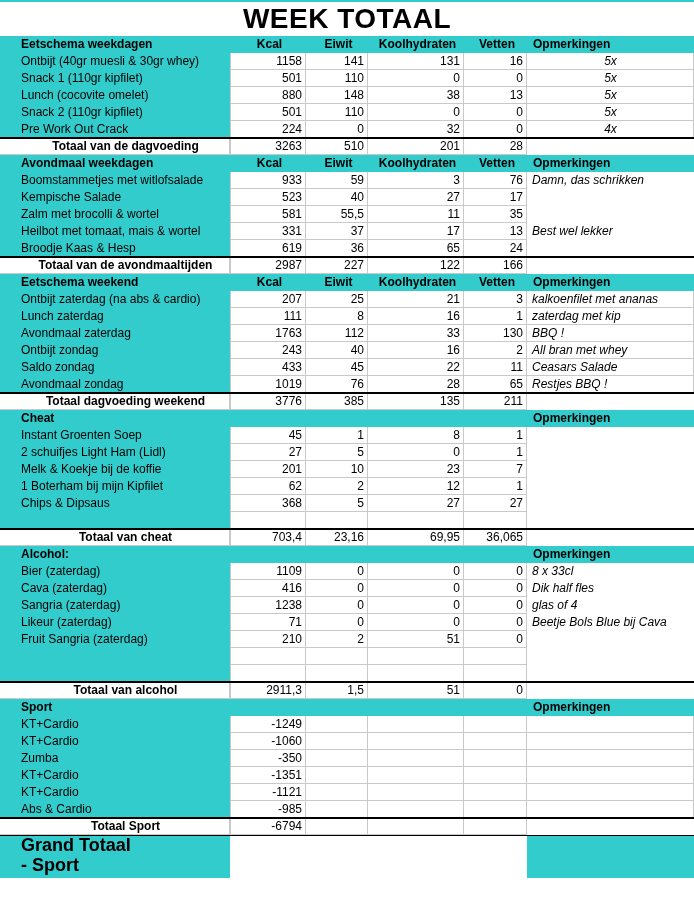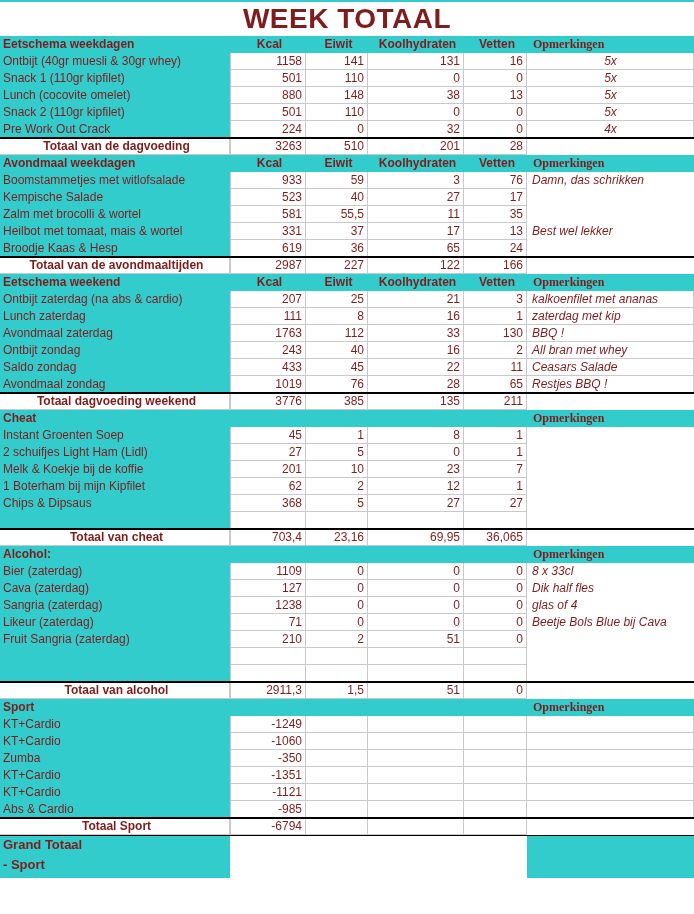--- a/index.html
+++ b/index.html
@@ -1,52 +1,52 @@
 <!DOCTYPE html>
 <html style="--teal: #33CCCC; --grid: #C9C9C9;"><head>
 <meta charset="utf-8">
 <style>
   html,body { margin:0; padding:0; background:#fff; }
   .sheet {
     width:694px; height:878px; background:#fff; overflow:hidden;
     font-family:"Liberation Sans","DejaVu Sans",sans-serif;
-    color:#7f1d1d; position:relative;
+    color:#000000; position:relative;
   }
   .topstrip { height:2px; background:var(--teal); }
   .title-row {
     height:34px; line-height:34px; text-align:center;
     font-size:28px; font-weight:bold; letter-spacing:0.5px;
     white-space:nowrap; overflow:hidden;
   }
   .row {
     display:grid;
     grid-template-columns:230px 76px 62px 96px 63px 167px;
     height:17px; line-height:17px; font-size:12px;
     position:relative; white-space:nowrap;
   }
   .cell { overflow:hidden; }
-  .lbl { background:var(--teal); padding-left:3px; }
+  .lbl { background:var(--teal); padding-left:21px; }
   .num { background:#fff; text-align:right; padding-right:4px;
          box-shadow:inset -1px -1px 0 var(--grid); }
   .num.first { box-shadow:inset -1px -1px 0 var(--grid), inset 1px 0 0 var(--grid); }
   .rem { background:#fff; font-style:italic; padding-left:5px; }
   .rem.grid { box-shadow:inset -1px -1px 0 var(--grid); }
   .rem.center { text-align:center; padding-left:0; }
   .header .cell { background:var(--teal); font-weight:bold; font-style:normal; box-shadow:none; }
   .header .num { text-align:center; padding-left:3px; padding-right:0; }
-  .header .rem { padding-left:6px;font-family:Liberation Serif, serif; }
+  .header .rem { padding-left:6px; }
   .total .lbl { background:#fff; font-weight:bold;
                 box-shadow:inset -1px -1px 0 var(--grid);text-align:center; }
   .total .rem { box-shadow:none; }
   .total::after, .grand-first::after {
     content:""; position:absolute; left:0; right:0; top:-1px; height:2px;
     background:#000; pointer-events:none;
   }
   .grand-first::after { height:1px; top:0; }
-  .grand { height:20px; line-height:20px; font-size:13px; font-weight:bold; }
+  .grand { height:20px; line-height:20px; font-size:18px; font-weight:bold; }
   .grand .cell { background:var(--teal); box-shadow:none; }
   .grand .num { padding-right:4px;margin-top:24px; }
   .bottomfill { height:4px; background:var(--teal); }
 </style>
 </head>
 <body>
 
 <div class="sheet">
   <div class="topstrip"></div>
   <div class="title-row">WEEK TOTAAL</div>
@@ -302,21 +302,21 @@
       <div class="row ">
         <div class="cell lbl">Bier (zaterdag)</div>
         <div class="cell num first">1109</div>
         <div class="cell num">0</div>
         <div class="cell num">0</div>
         <div class="cell num">0</div>
         <div class="cell rem">8 x 33cl</div>
       </div>
       <div class="row ">
         <div class="cell lbl">Cava (zaterdag)</div>
-        <div class="cell num first">127</div>
+        <div class="cell num first">416</div>
         <div class="cell num">0</div>
         <div class="cell num">0</div>
         <div class="cell num">0</div>
         <div class="cell rem">Dik half fles</div>
       </div>
       <div class="row ">
         <div class="cell lbl">Sangria (zaterdag)</div>
         <div class="cell num first">1238</div>
         <div class="cell num">0</div>
         <div class="cell num">0</div>

